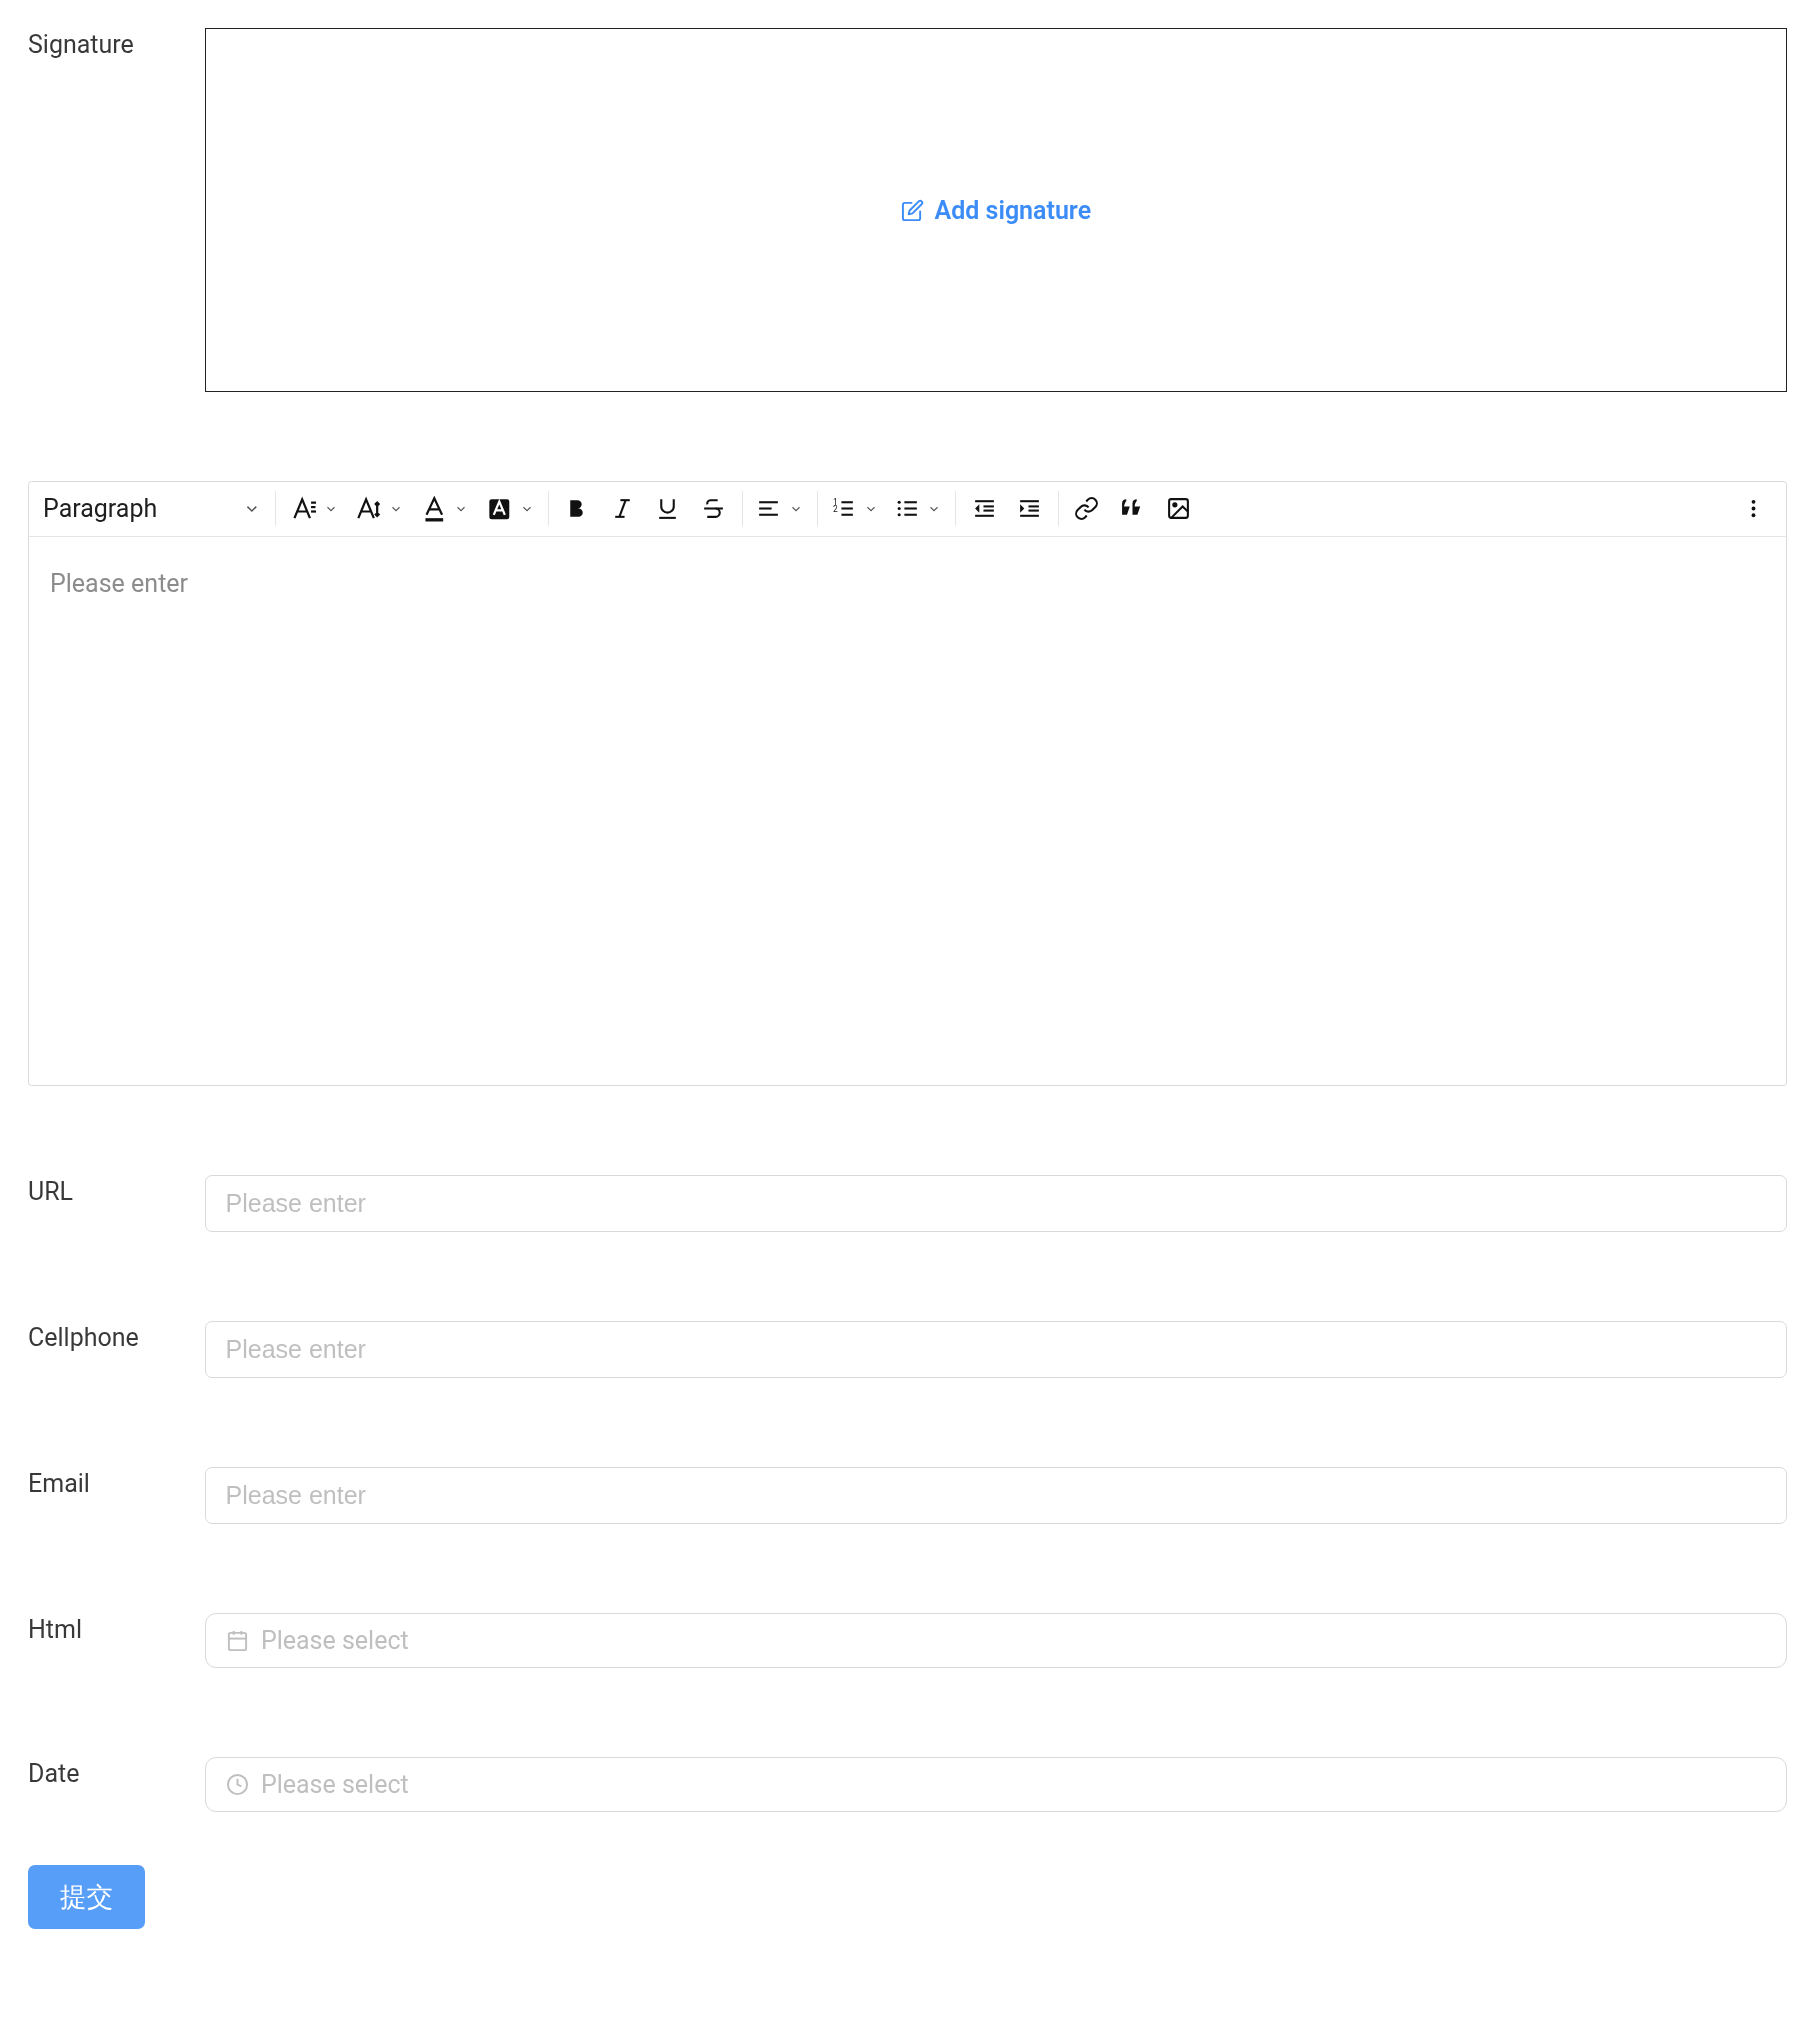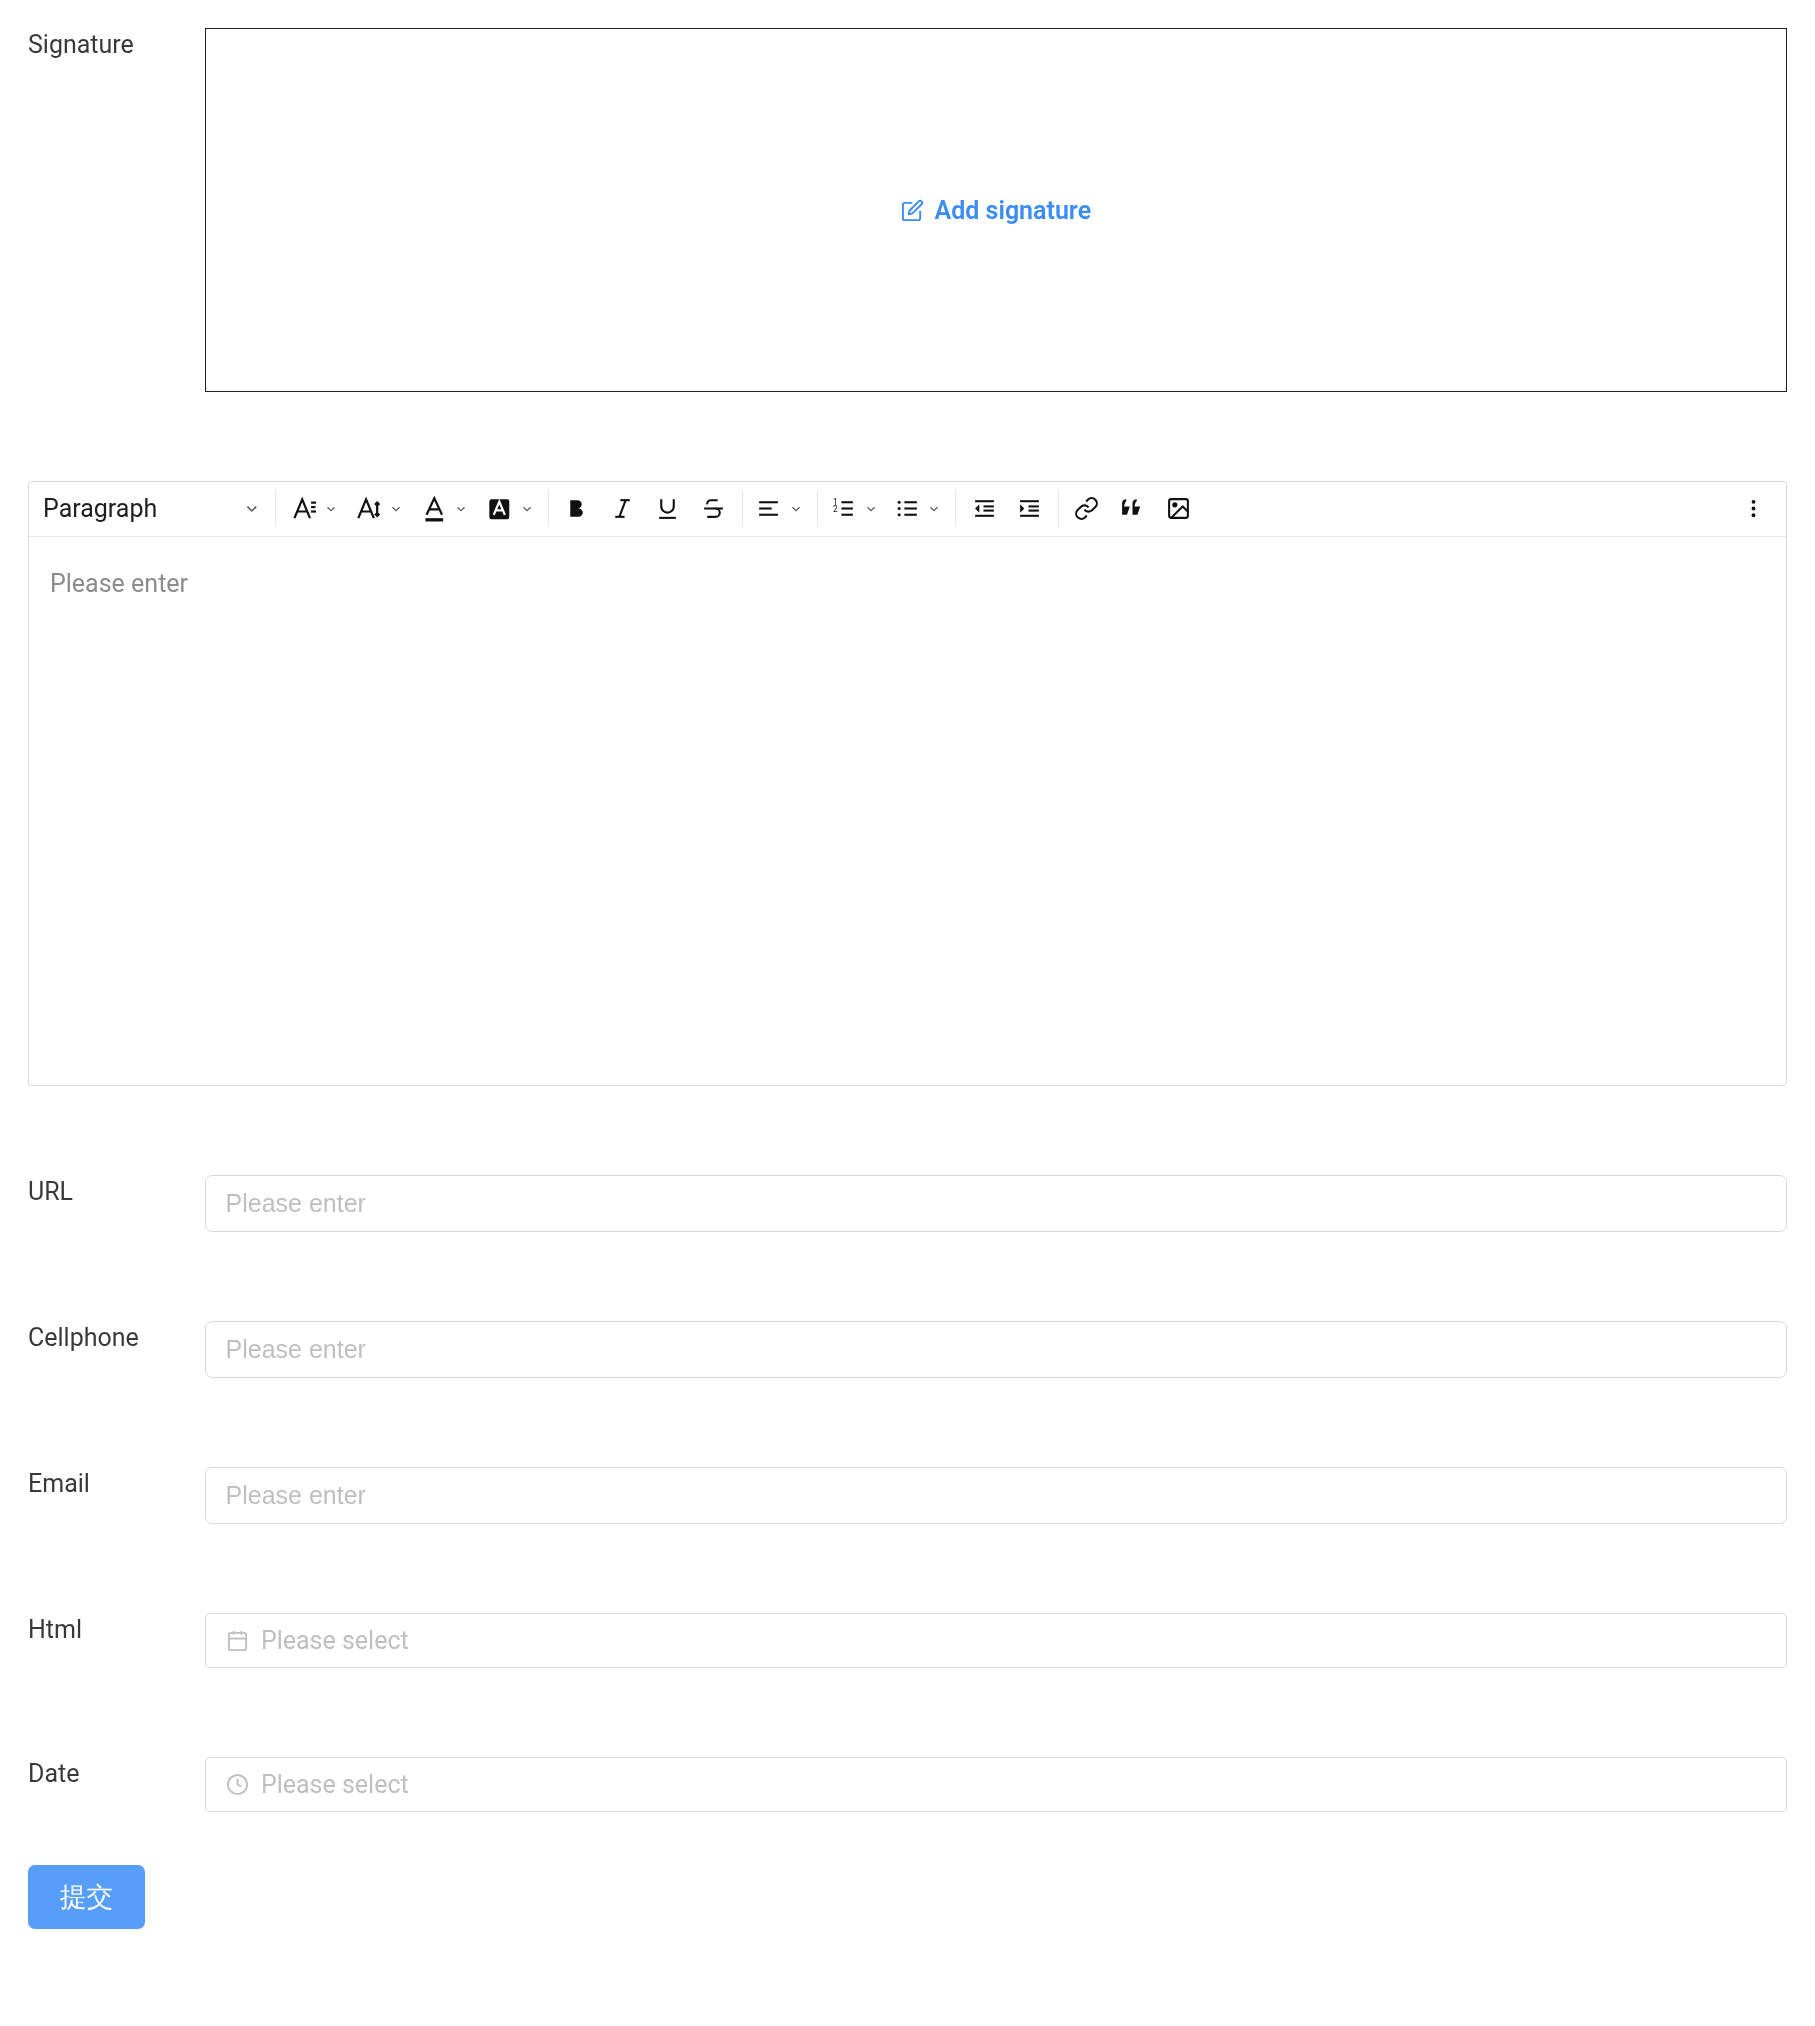--- a/index.html
+++ b/index.html
@@ -91,21 +91,21 @@
       padding: 0 19.5px;
       font-size: 25px;
       color: rgba(0,0,0,0.88);
       outline: none;
     }
     .text-input::placeholder { color: #bfbfbf; }
     .picker {
       width: 100%;
       height: 55px;
       border: 0.9px solid #d9d9d9;
-      border-radius: 4px;
+      border-radius: 11px;
       padding: 0 19.5px;
       display: flex;
       align-items: center;
       gap: 12.4px;
       cursor: pointer;
     }
     .picker-placeholder { color: #bfbfbf; }
     .picker-icon { color: #bfbfbf; display: inline-flex; }
     .submit-row {
       display: flex;

